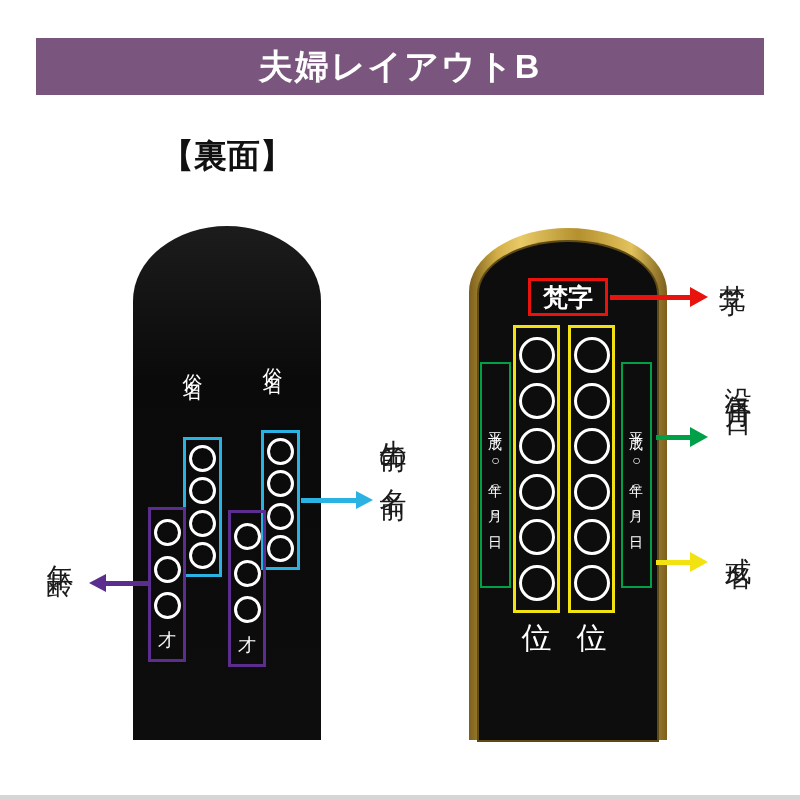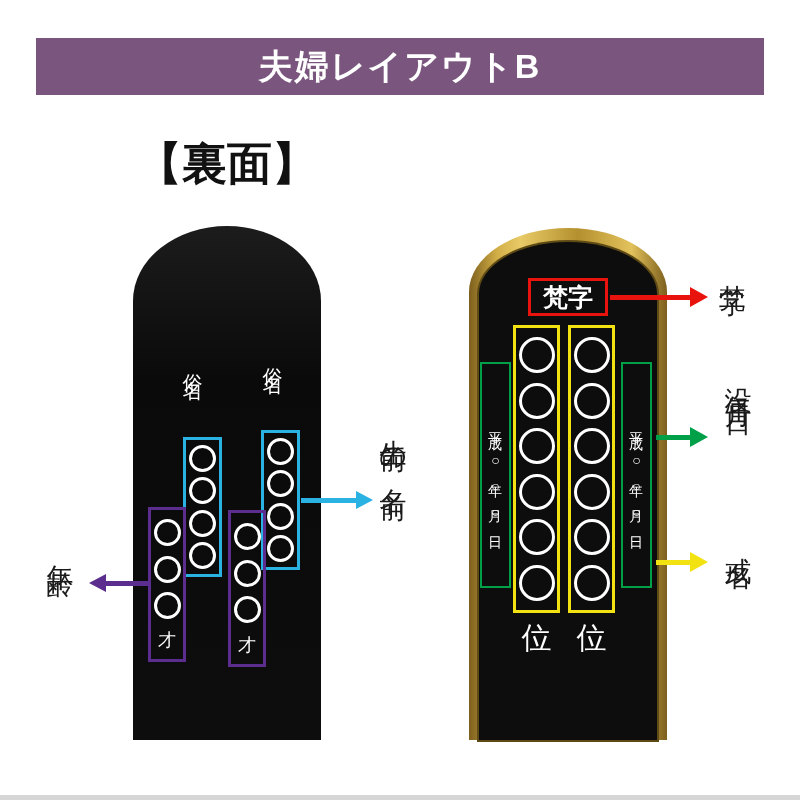--- a/index.html
+++ b/index.html
@@ -6,21 +6,21 @@
   html,body { background:#ffffff; }
   body { font-family:"Liberation Sans","DejaVu Sans",sans-serif; }
   .page { position:relative; width:800px; height:800px; background:#fff; overflow:hidden; }
 
   
   .header { position:absolute; left:36px; top:38px; width:728px; height:57px;
             background:var(--header_purple); color:#fff; font-size:34px; font-weight:bold;
             display:flex; align-items:center; justify-content:center; letter-spacing:2px; }
 
   .section-title { position:absolute; width:200px; text-align:center;
-                   font-size:45px; font-weight:bold; color:#111; }
+                   font-size:33px; font-weight:bold; color:#111; }
   .back-title  { left:127px; top:134px; }
   .front-title { left:468px; top:134px; }
 
   
   .vtext { writing-mode:vertical-rl; text-orientation:upright; }
 
   
   .tablet-back { position:absolute; left:133px; top:226px; width:188px; height:514px;
                  background:linear-gradient(180deg,#1c1c1c 0%,#0a0a0a 30%,var(--tablet_black) 100%);
                  border-radius:50% 50% 0 0 / 75px 75px 0 0; }

